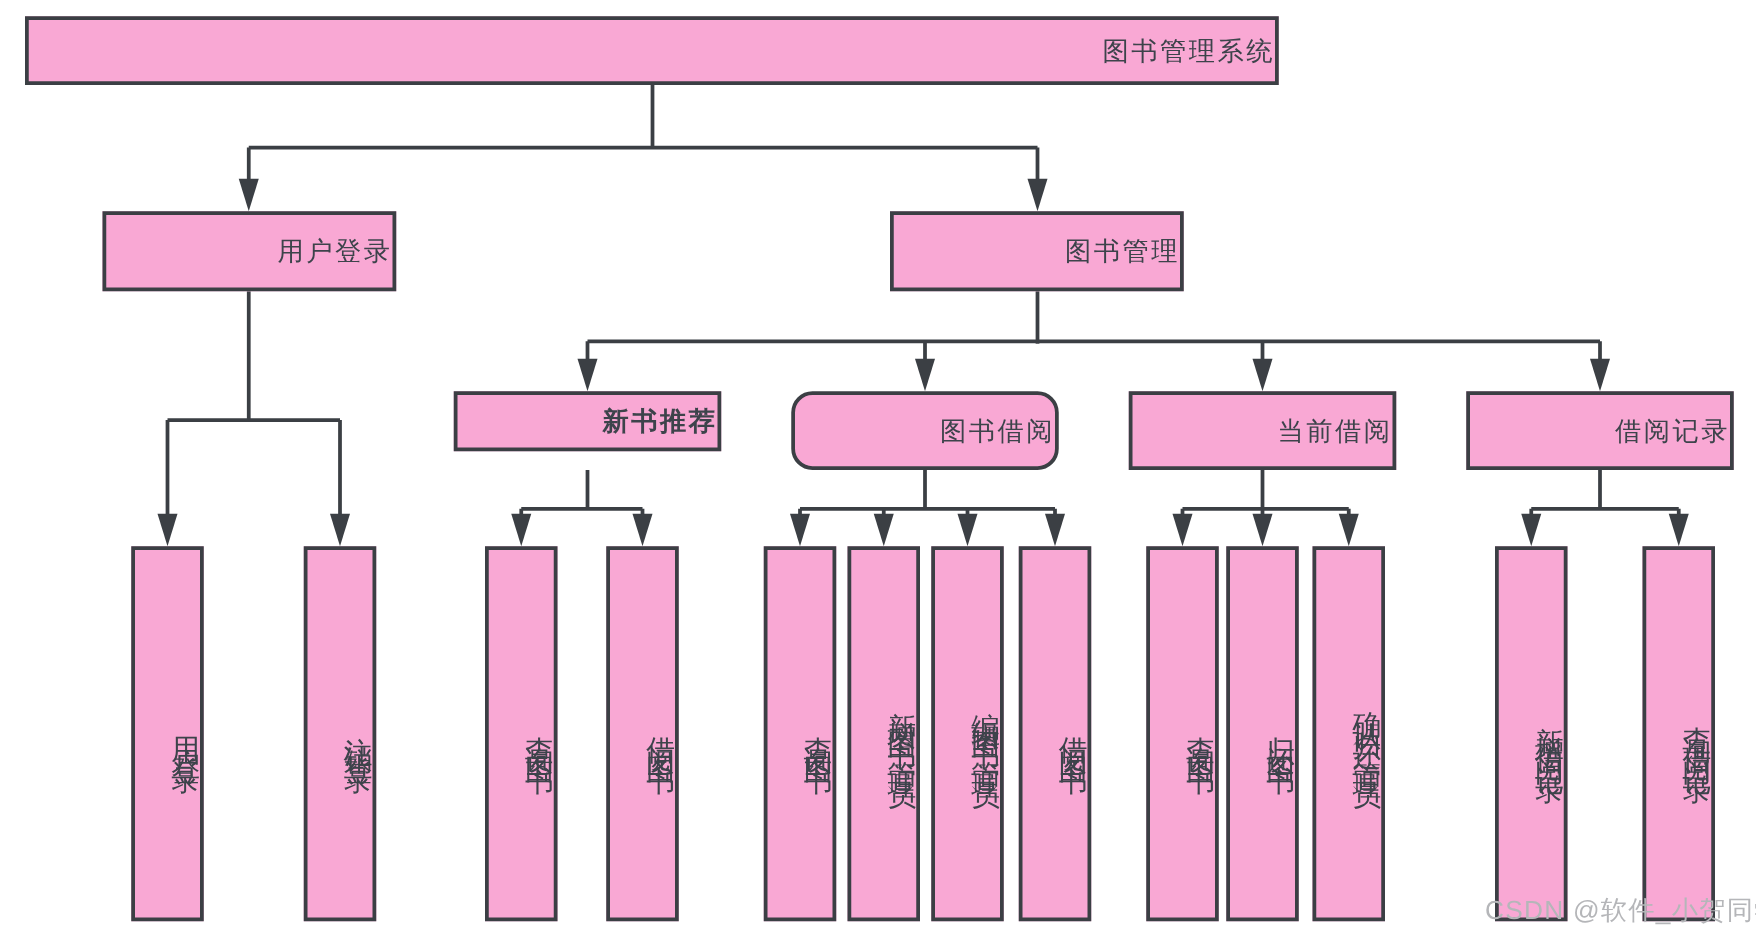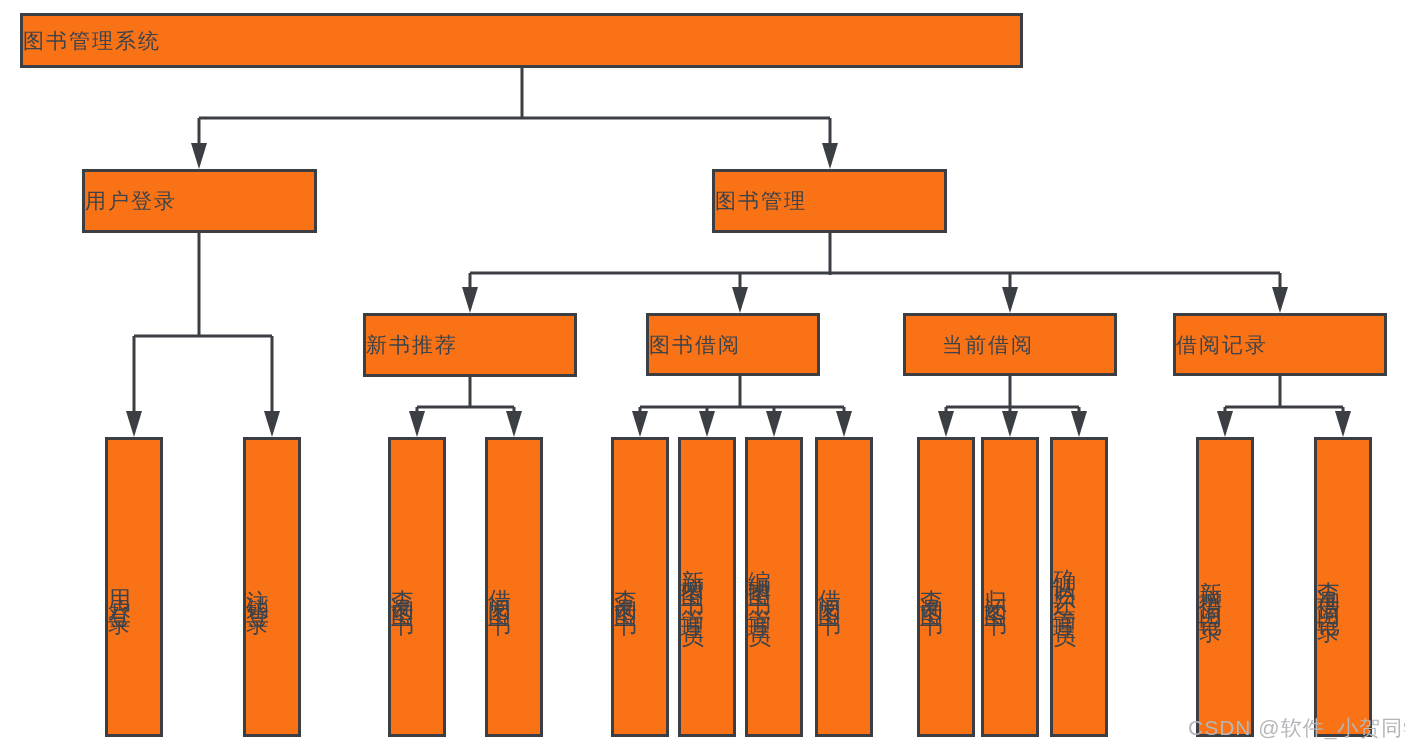--- a/index.html
+++ b/index.html
@@ -12,38 +12,38 @@
     position:relative;
     width:1405px;height:747px;
     background:#ffffff;
     font-family:"Liberation Sans","DejaVu Sans",sans-serif;
     overflow:hidden;
   }
   .node{
     position:absolute;
     box-sizing:border-box;
     border:3px solid var(--line);
-    background:#f97316;
-    display:flex;align-items:center;justify-content:flex-start;
+    background:#f9a8d4;
+    display:flex;align-items:center;justify-content:flex-end;
     color:var(--text);
   }
   .hnode span{
     font-size:21px;
     letter-spacing:2px;
     color:var(--text);
     white-space:nowrap;
   }
   
   .root{left:20px;top:13px;width:1003px;height:55px;}
   
   .l2a{left:82px;top:169px;width:235px;height:64px;}
   .l2b{left:712px;top:169px;width:235px;height:64px;font-family:Liberation Mono, monospace;}
   
-  .l3a{left:363px;top:313px;width:214px;height:64px;}
-  .l3b{left:646px;top:313px;width:174px;height:63px;}
+  .l3a{left:363px;top:313px;width:214px;height:48px;font-weight:bold;}
+  .l3b{left:633px;top:313px;width:214px;height:63px;border-radius:17px;}
   .l3c{left:903px;top:313px;width:214px;height:63px;padding-left:36px;}
   .l3d{left:1173px;top:313px;width:214px;height:63px;}
   
   .leaf{top:437px;width:58px;height:300px;}
   .leaf span{
     writing-mode:vertical-rl;
     text-orientation:mixed;
     font-size:23px;
     letter-spacing:8px;
     line-height:1;

